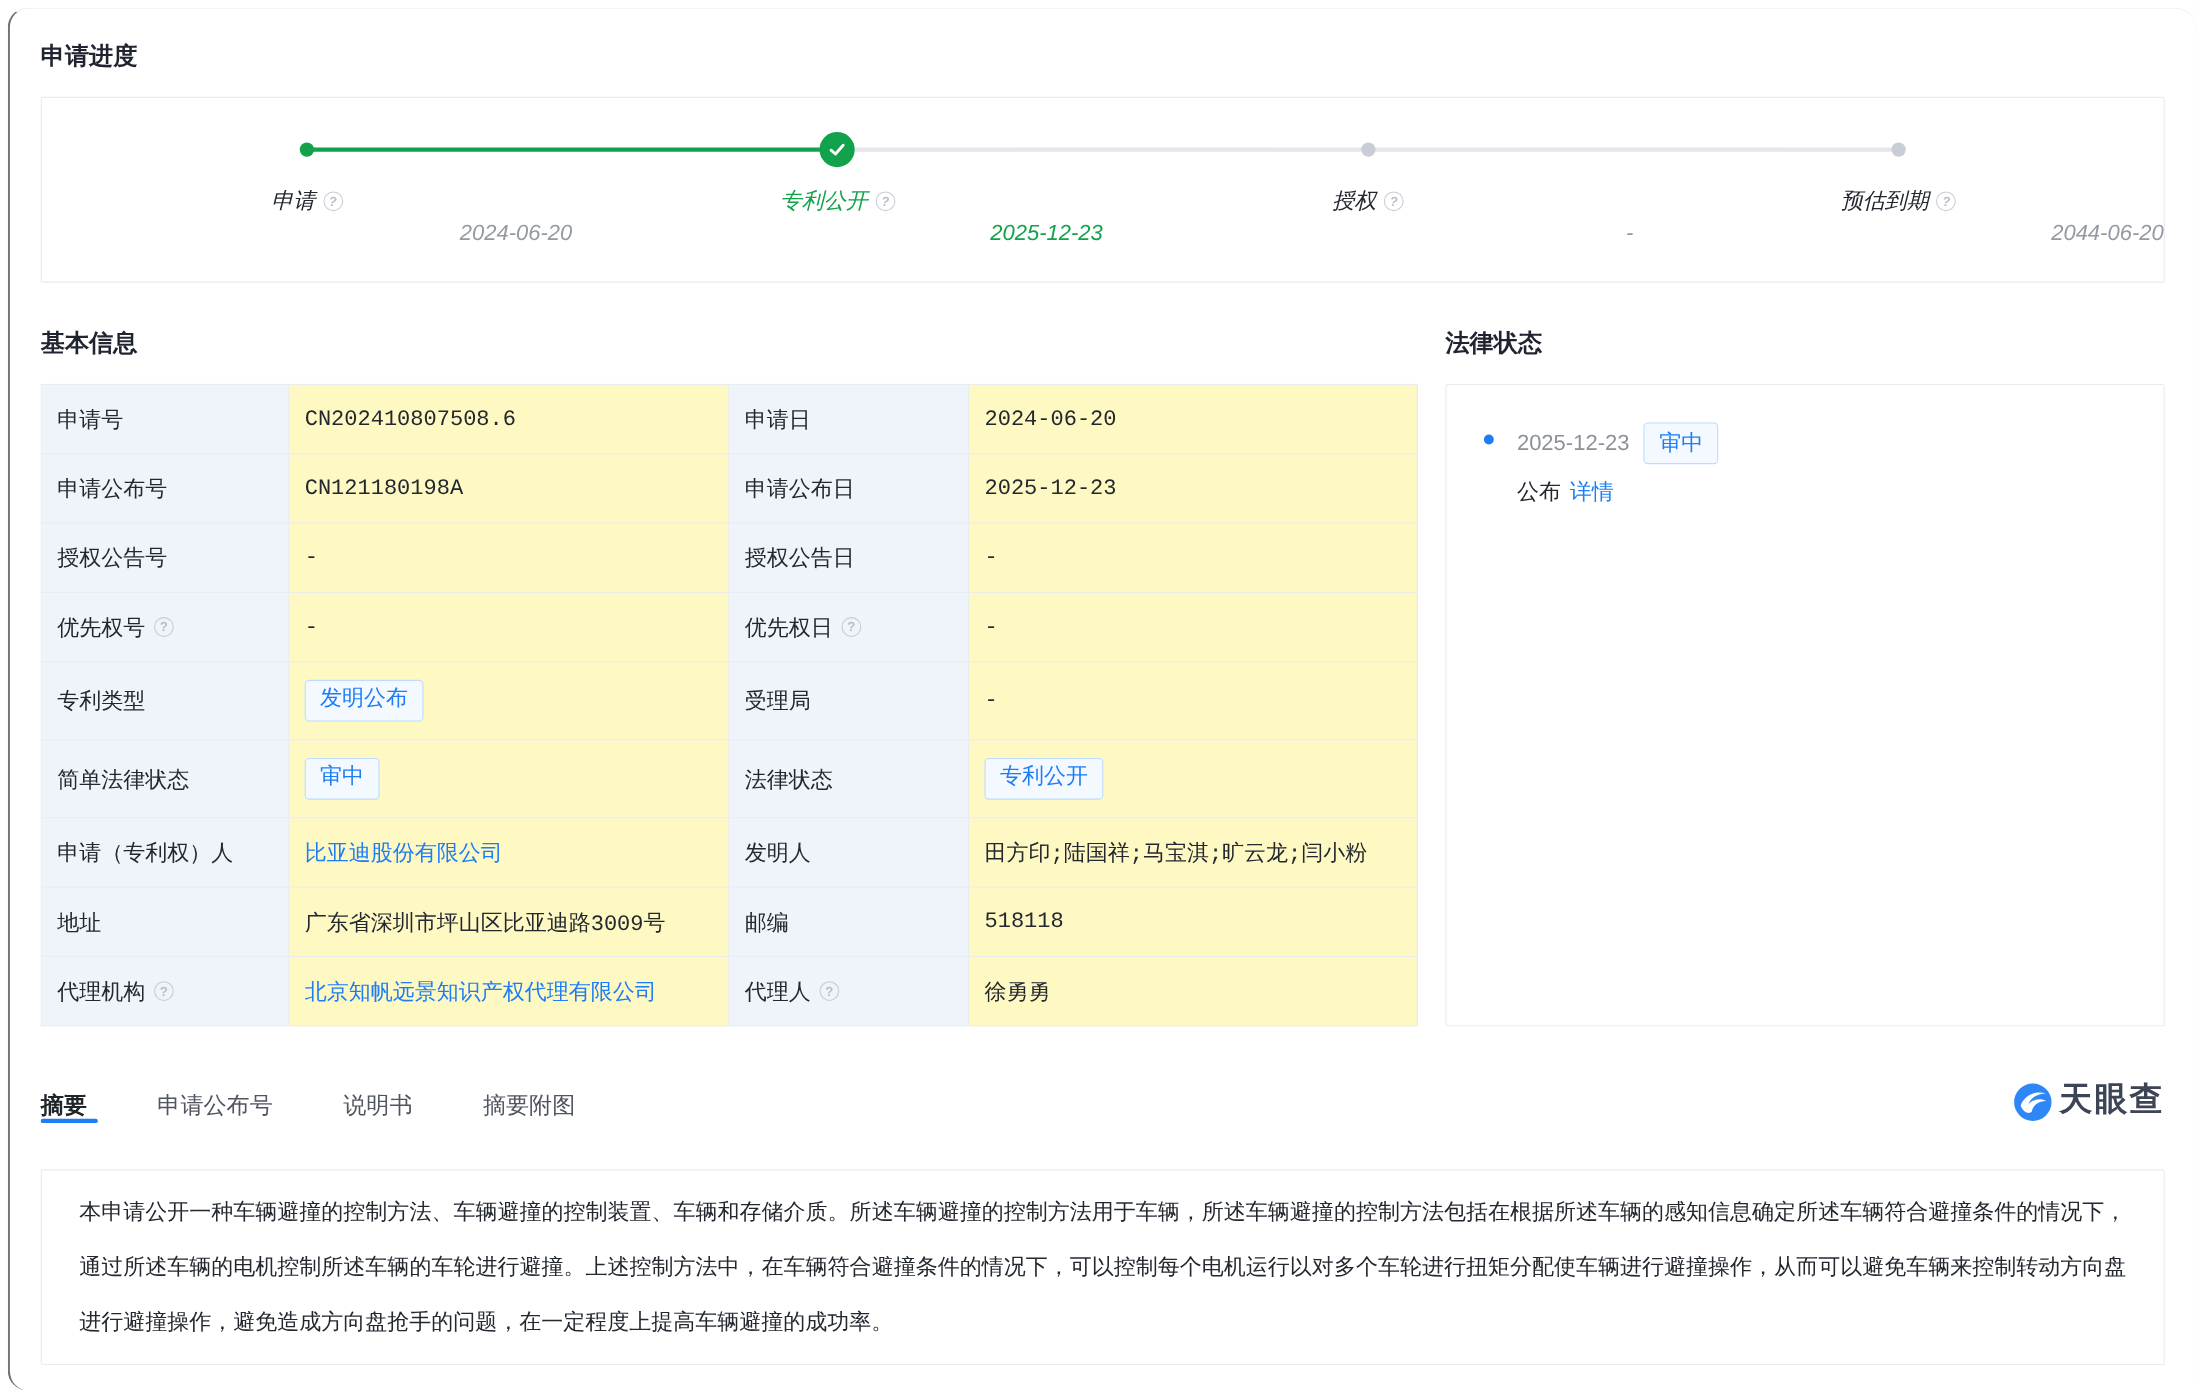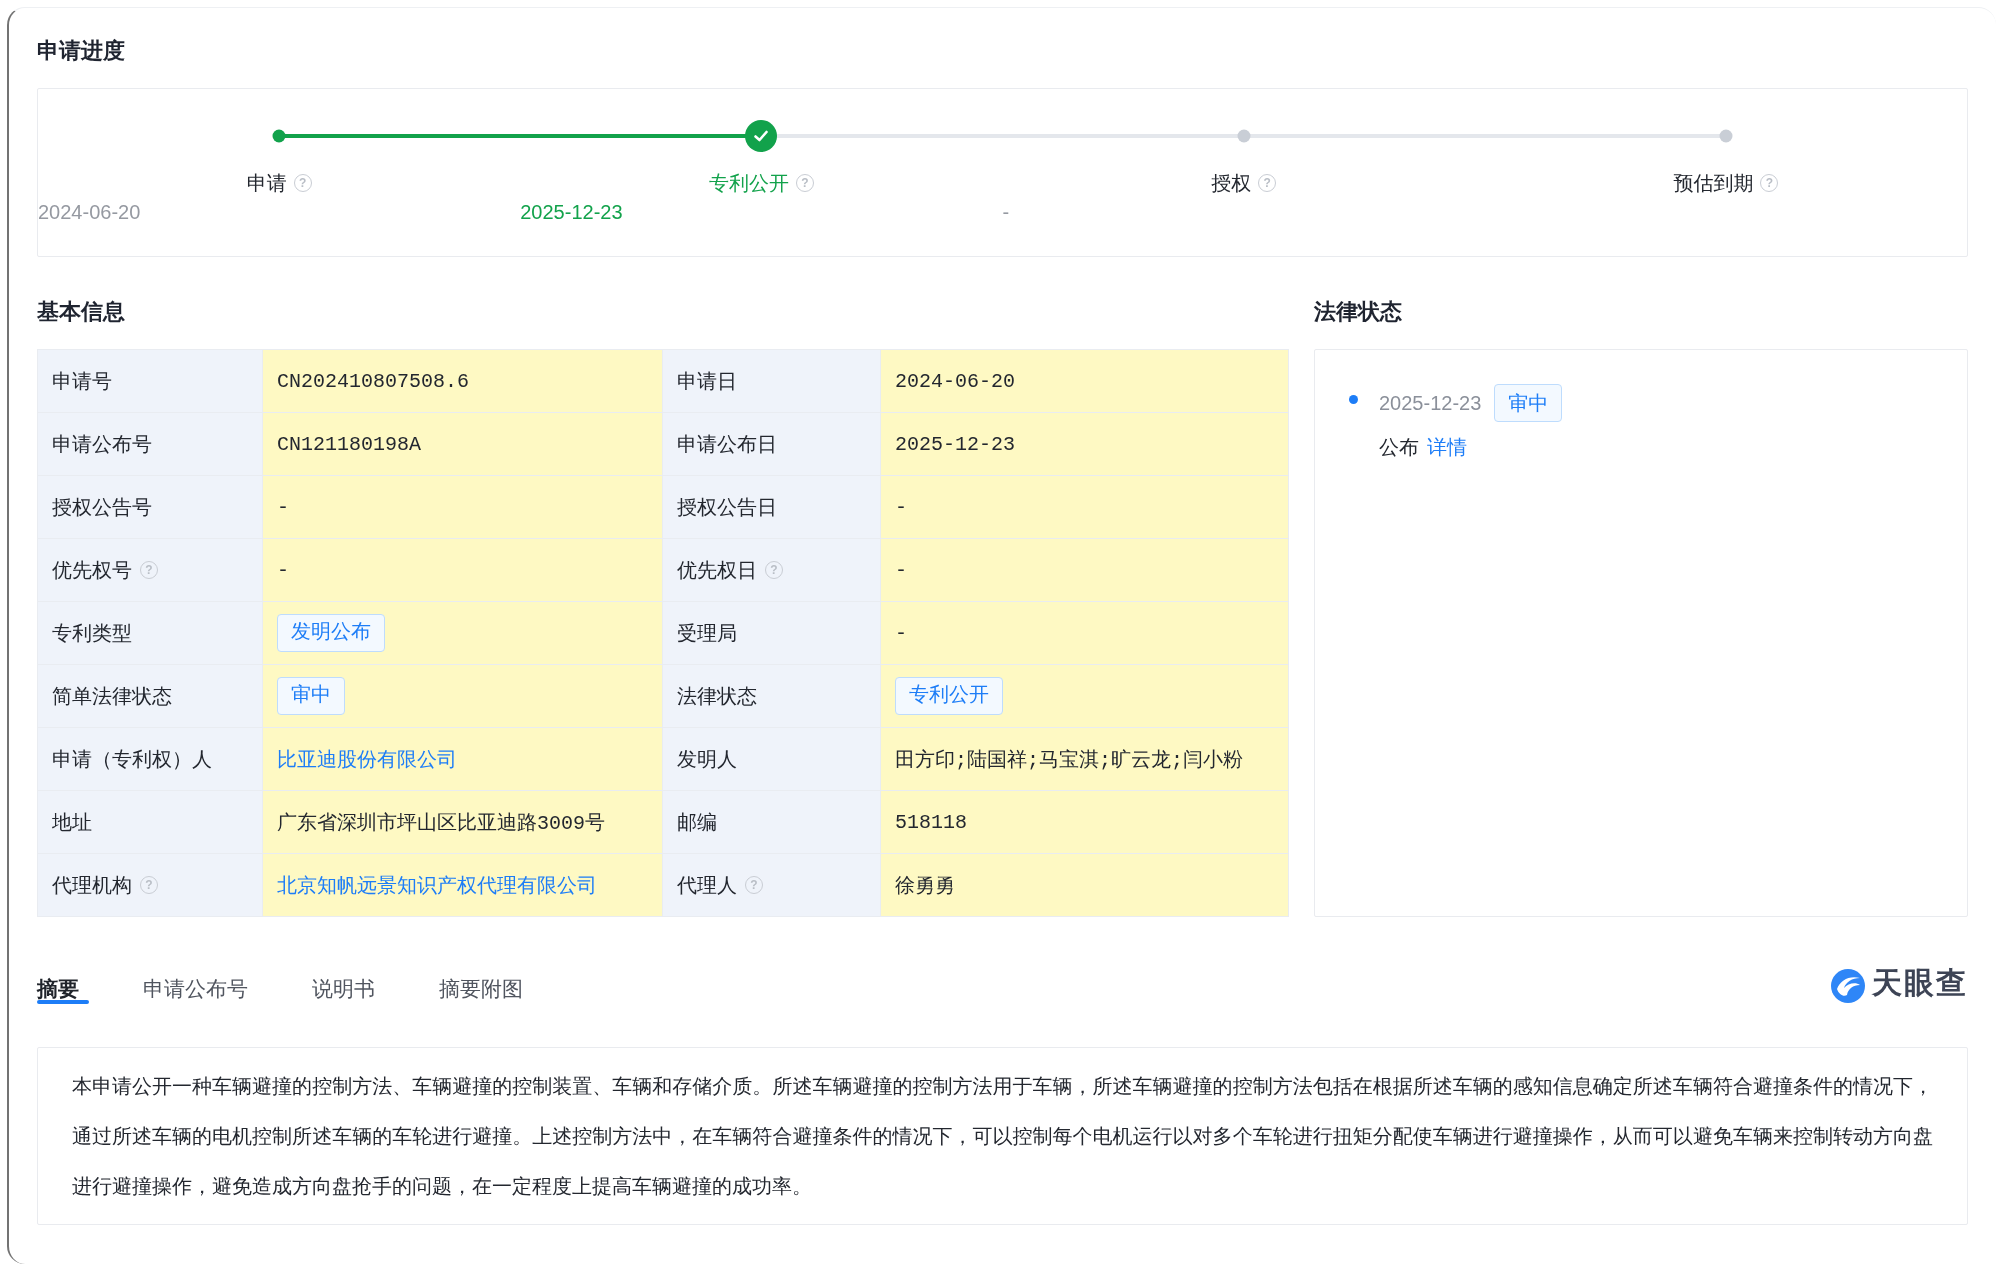--- a/index.html
+++ b/index.html
@@ -25,38 +25,38 @@
   .seg.s1{ left:12.5%; width:25%; }
   .seg.s2{ left:37.5%; width:25%; }
   .seg.s3{ left:62.5%; width:25%; }
   .node{ position:absolute; top:47px; transform:translate(-50%,-50%); }
   .node.dot{ width:13px; height:13px; border-radius:50%; background:var(--dot-gray); }
   .node.dot.done{ background:var(--green); }
   .node.check{ width:32px; height:32px; border-radius:50%; background:var(--green);
     display:flex; align-items:center; justify-content:center; }
   .node.n1{ left:12.5%; } .node.n2{ left:37.5%; } .node.n3{ left:62.5%; } .node.n4{ left:87.5%; }
   .step-labels{ position:absolute; top:80px; left:0; right:0; display:grid; grid-template-columns:repeat(4,1fr); }
-  .step-label{ text-align:left; }
+  .step-label{ text-align:right;font-style:italic; }
   .step-name-row{ font-size:20px; line-height:28px; color:#23272f; display:flex; align-items:center; justify-content:center; gap:7px; }
   .step-label.current .step-name-row, .step-label.current .step-date{ color:var(--green); }
   .step-date{ font-size:20px; line-height:30px; color:var(--gray-text); }
 
   .help-icon{
     display:inline-flex; width:18px; height:18px; border-radius:50%;
     border:1.5px solid #c9cdd4; color:#b9bec6; font-size:12px; font-weight:bold;
     align-items:center; justify-content:center; flex:0 0 auto; cursor:pointer;
   }
 
   
   .columns{ display:flex; margin-top:40px; align-items:stretch; }
   .col-left{ width:1251px; flex:0 0 auto; }
   .col-right{ flex:1 1 auto; margin-left:26px; display:flex; flex-direction:column; }
 
   table.info{ border-collapse:collapse; margin-top:22px; width:1251px; table-layout:fixed; }
-  table.info td{ border:1px solid #e9ecf1; height:63px; font-size:20px; padding:0 14px; vertical-align:middle; }
+  table.info td{ border:1px solid #e9ecf1; height:63px; font-size:20px; padding:16px 14px; vertical-align:middle; }
   td.lbl{ background:var(--label-bg); padding-left:20px; color:#23272f; }
   td.lbl .lbl-inner{ display:flex; align-items:center; gap:8px; }
   td.val{ background:#fef9c3; color:#23272f;font-family:Liberation Mono, monospace; }
   a.blue-link{ color:var(--blue); text-decoration:none; cursor:pointer; }
   .tag{
     display:inline-block; color:var(--blue); background:var(--tag-bg);
     border:1px solid var(--tag-border); border-radius:4px;
     font-size:20px; line-height:26px; padding:5px 13px;
   }
 
@@ -128,20 +128,21 @@
             <span>授权</span>
             <span class="help-icon">?</span>
           </div>
           <div class="step-date">-</div>
         </div>
         <div class="step-label">
           <div class="step-name-row">
             <span>预估到期</span>
             <span class="help-icon">?</span>
           </div>
+          <div class="step-date">2044-06-20</div>
         </div>
       </div>
   </div>
 
   <div class="columns">
     <div class="col-left">
       <h2 class="section-title">基本信息</h2>
       <table class="info">
         <colgroup>
           <col style="width:225px">

